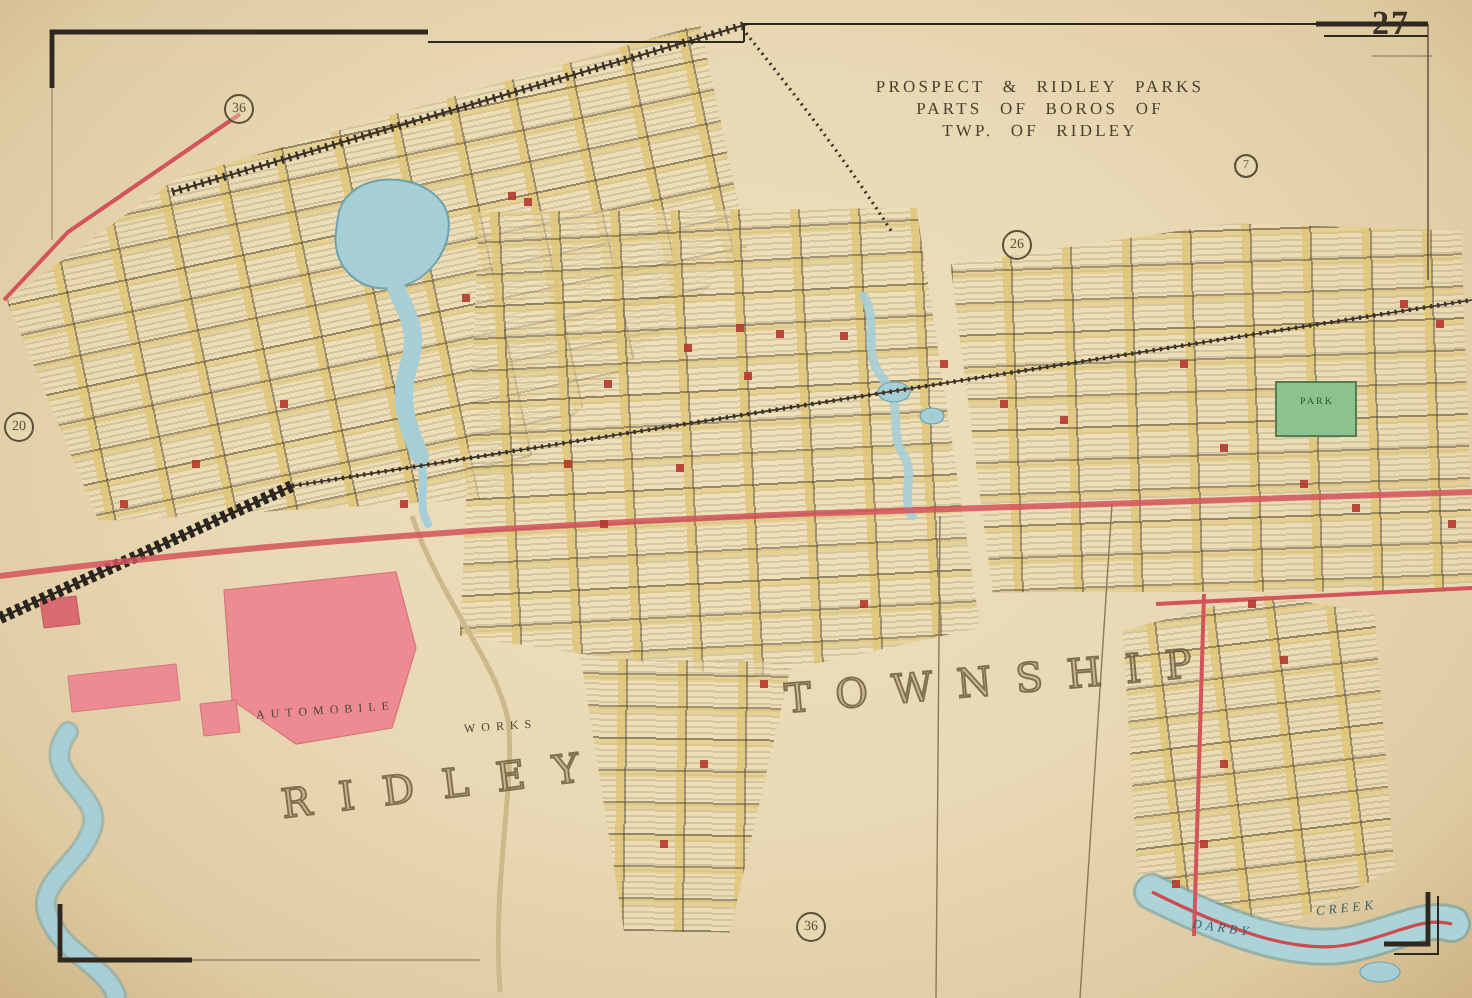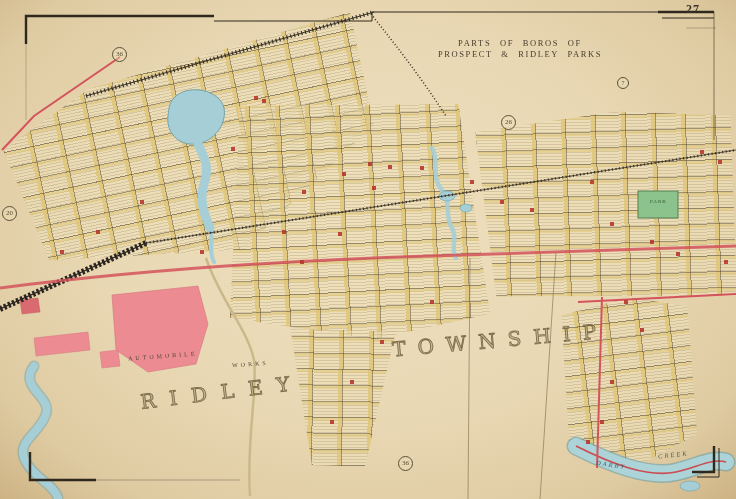--- a/index.html
+++ b/index.html
@@ -14,21 +14,21 @@
       repeating-linear-gradient(0deg, rgba(70,58,36,0.45) 0 1px, transparent 1px 16px),
       repeating-linear-gradient(90deg, transparent 0 26px, rgba(224,198,120,0.85) 26px 30px),
       repeating-linear-gradient(0deg, transparent 0 13px, rgba(224,198,120,0.55) 13px 16px),
       repeating-linear-gradient(0deg, rgba(70,58,36,0.15) 0 1px, transparent 1px 3px);
     background-color:rgba(240,226,186,0.55);
   }
   .overlay{position:absolute;left:0;top:0;}
   .label{position:absolute;color:#4c4330;white-space:nowrap;}
   .title-block{left:414px;top:38px;width:212px;text-align:center;font-size:8.5px;
     letter-spacing:1.6px;word-spacing:5px;line-height:11px;color:#4a4030;}
-  .page-num{left:686px;top:2px;font-size:12px;letter-spacing:1px;color:#3a3228;font-weight:bold;}
+  .page-num{left:686px;top:2px;font-size:17px;letter-spacing:1px;color:#3a3228;font-weight:bold;}
   .big-word{font-size:20px;color:rgba(118,100,62,0.30);-webkit-text-stroke:0.9px rgba(104,88,56,0.8);
     font-family:"DejaVu Serif", serif;}
   .word-ridley{left:140px;top:380px;letter-spacing:14px;transform:rotate(-7deg);}
   .word-township{left:392px;top:328px;letter-spacing:12px;transform:rotate(-5deg);}
   .small-caps{font-size:6px;letter-spacing:3px;color:#4e4636;}
   .lbl-automobile{left:128px;top:353px;transform:rotate(-4deg);}
   .lbl-works{left:232px;top:361px;transform:rotate(-4deg);}
   .creek-lbl{font-size:6.5px;font-style:italic;letter-spacing:2px;color:#3f6166;}
   .lbl-darby{left:596px;top:461px;transform:rotate(8deg);}
   .lbl-creek{left:658px;top:451px;transform:rotate(-6deg);}
@@ -102,22 +102,23 @@
     <path d="M30,452 L30,480 L96,480" fill="none" stroke="#2e281e" stroke-width="2.4"></path>
     <path d="M96,480 L240,480" fill="none" stroke="#2e281e" stroke-width="0.8" opacity="0.4"></path>
     <path d="M692,472 L714,472 L714,446" fill="none" stroke="#2e281e" stroke-width="2.4"></path>
     <path d="M697,477 L719,477 L719,448" fill="none" stroke="#2e281e" stroke-width="1"></path>
     <path d="M686,28 L716,28" fill="none" stroke="#2e281e" stroke-width="0.5" opacity="0.55"></path>
   </svg>
 
   <div class="label page-num">27</div>
 
   <div class="label title-block">
+    <div>PROSPECT &amp; RIDLEY PARKS</div>
     <div>PARTS OF BOROS OF</div>
-    <div>PROSPECT &amp; RIDLEY PARKS</div>
+    <div>TWP. OF RIDLEY</div>
   </div>
 
   <div class="label big-word word-ridley">RIDLEY</div>
   <div class="label big-word word-township">TOWNSHIP</div>
 
   <div class="label small-caps lbl-automobile">AUTOMOBILE</div>
   <div class="label small-caps lbl-works">WORKS</div>
 
   <div class="label lbl-park">PARK</div>
 

